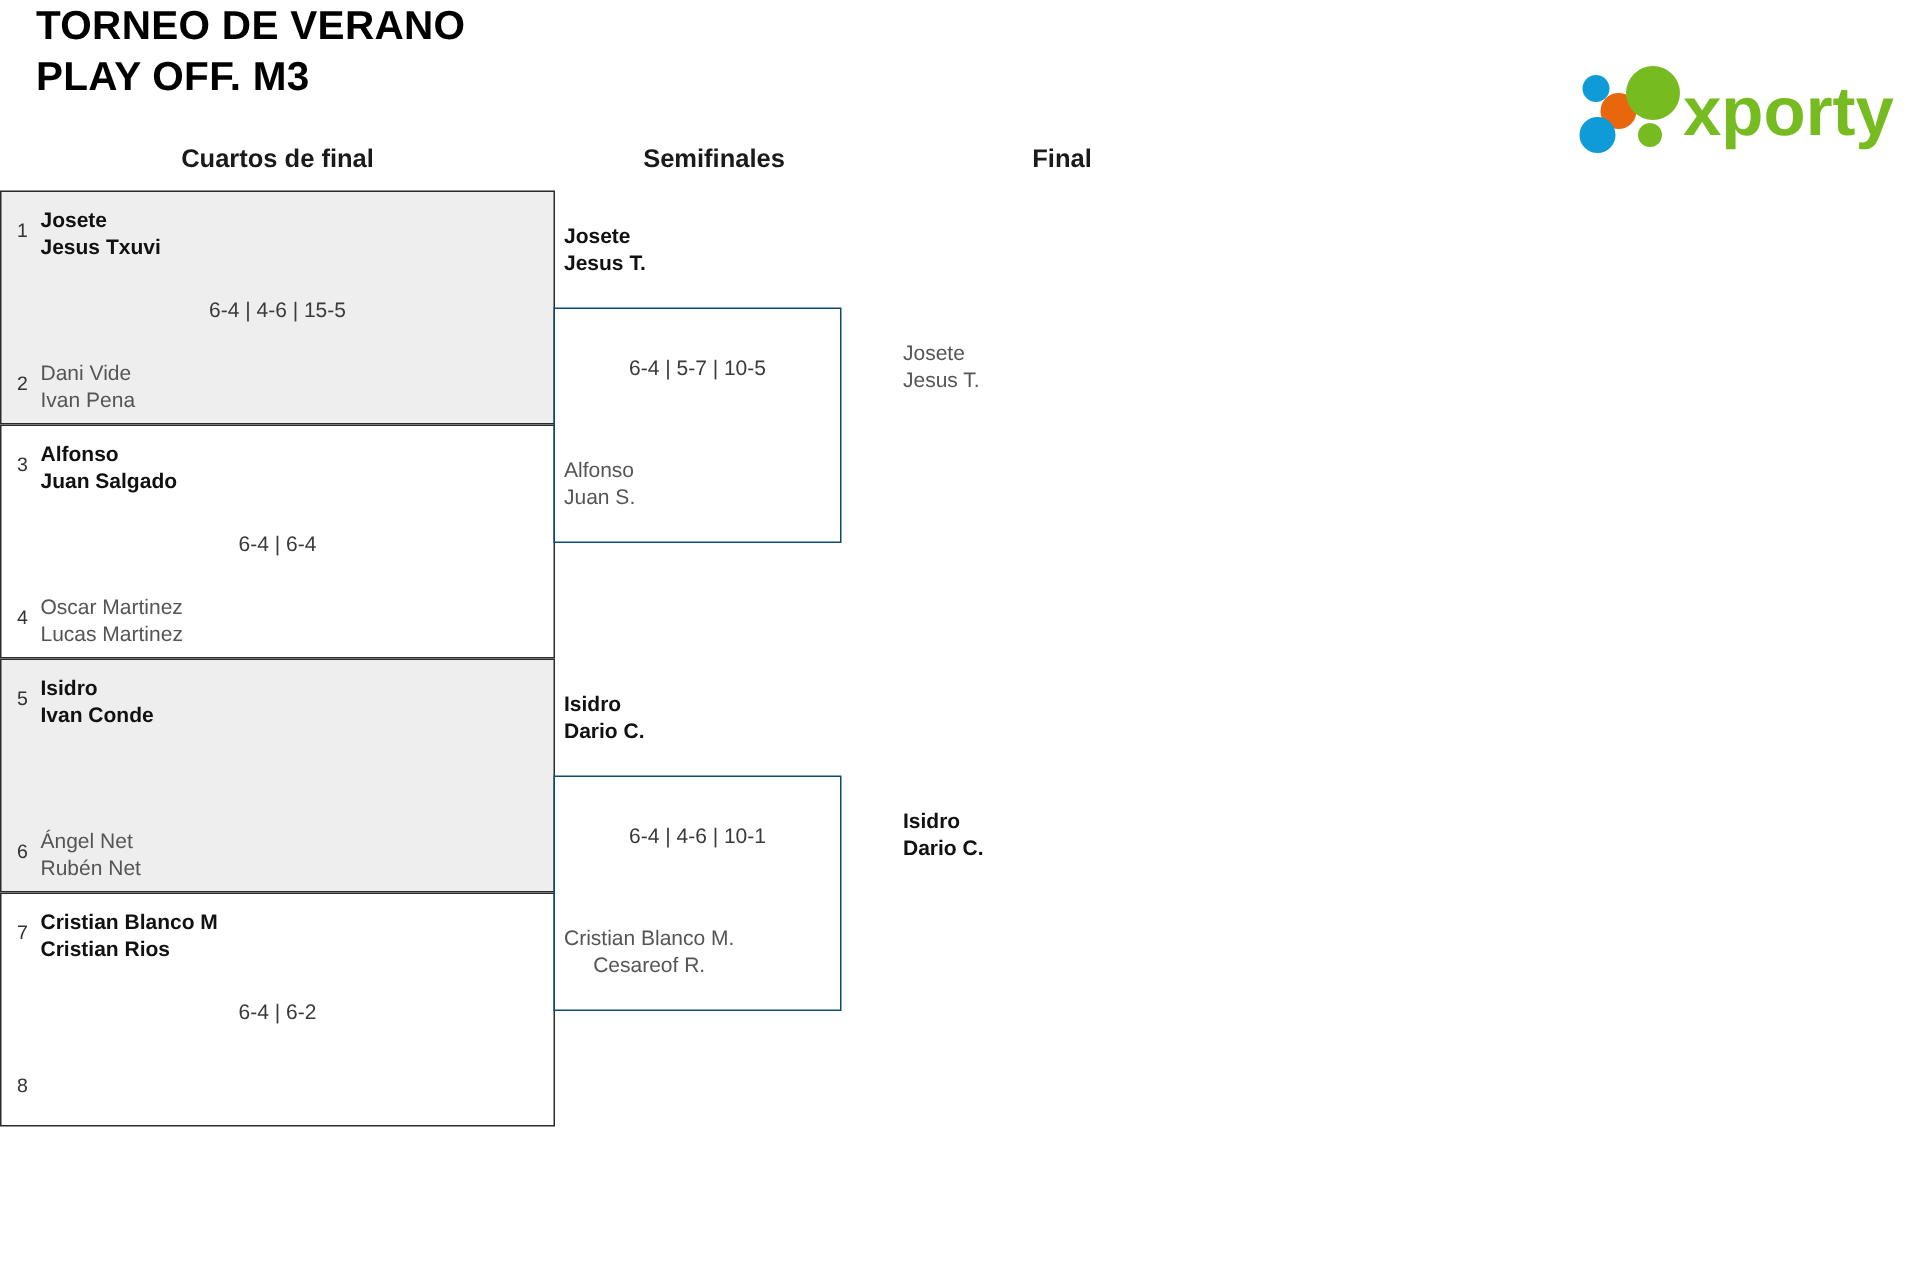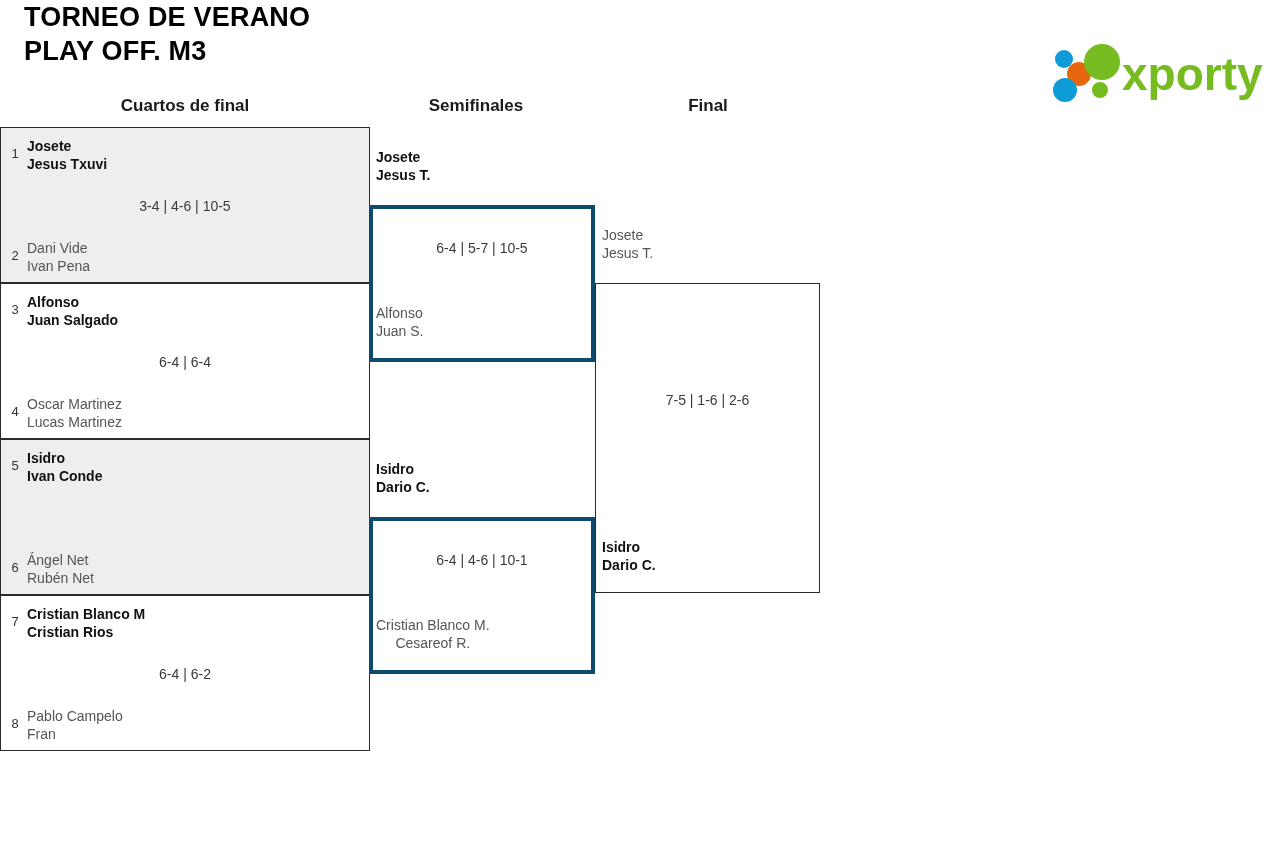--- a/index.html
+++ b/index.html
@@ -112,23 +112,23 @@
   .sf-names.win .nm  { font-weight: bold; color: #111111; }
   .sf-names.lose .nm { font-weight: normal; color: #555555; }
   #sf0top { top: 148px; }
   #sf0bot { top: 304px; }
   #sf1top { top: 460px; }
   #sf1bot { top: 616px; text-align: center; }
 
   .sf-box {
     position: absolute;
     left: 369px;
-    width: 226px;
+    width: 192px;
     height: 157px;
-    border: 4px solid #0c4a6e;
+    border: 1px solid #0c4a6e;
     background: transparent;
   }
   #sfbox0 { top: 205px; }
   #sfbox1 { top: 517px; }
 
   .sf-score {
     position: absolute;
     left: 0; right: 0;
     top: 31px;
     text-align: center;
@@ -191,21 +191,21 @@
   <div class="round-head" id="rh0">Cuartos de final</div>
   <div class="round-head" id="rh1">Semifinales</div>
   <div class="round-head" id="rh2">Final</div>
 
   <div class="qf shade" id="qf0">
     <div class="seed top">1</div>
     <div class="pair top win">
       <div class="nm">Josete</div>
       <div class="nm">Jesus Txuvi</div>
     </div>
-    <div class="score">3-4 | 4-6 | 10-5</div>
+    <div class="score">6-4 | 4-6 | 15-5</div>
     <div class="seed bottom">2</div>
     <div class="pair bottom lose">
       <div class="nm">Dani Vide</div>
       <div class="nm">Ivan Pena</div>
     </div>
   </div>
 
   <div class="qf plain" id="qf1">
     <div class="seed top">3</div>
     <div class="pair top win">
@@ -234,24 +234,20 @@
   </div>
 
   <div class="qf plain" id="qf3">
     <div class="seed top">7</div>
     <div class="pair top win">
       <div class="nm">Cristian Blanco M</div>
       <div class="nm">Cristian Rios</div>
     </div>
     <div class="score">6-4 | 6-2</div>
     <div class="seed bottom">8</div>
-    <div class="pair bottom lose">
-      <div class="nm">Pablo Campelo</div>
-      <div class="nm">Fran</div>
-    </div>
   </div>
 
   <div class="sf-names win" id="sf0top">
     <div class="nm">Josete</div>
     <div class="nm">Jesus T.</div>
   </div>
   <div class="sf-box" id="sfbox0">
     <div class="sf-score">6-4 | 5-7 | 10-5</div>
   </div>
   <div class="sf-names lose" id="sf0bot">
@@ -268,21 +264,18 @@
   </div>
   <div class="sf-names lose" id="sf1bot">
     <div class="nm">Cristian Blanco M.</div>
     <div class="nm">Cesareof R.</div>
   </div>
 
   <div class="fn-names lose" id="fntop">
     <div class="nm">Josete</div>
     <div class="nm">Jesus T.</div>
   </div>
-  <div class="fn-box">
-    <div class="fn-score">7-5 | 1-6 | 2-6</div>
-  </div>
   <div class="fn-names win" id="fnbot">
     <div class="nm">Isidro</div>
     <div class="nm">Dario C.</div>
   </div>
 
 </div>
 
 </body></html>

